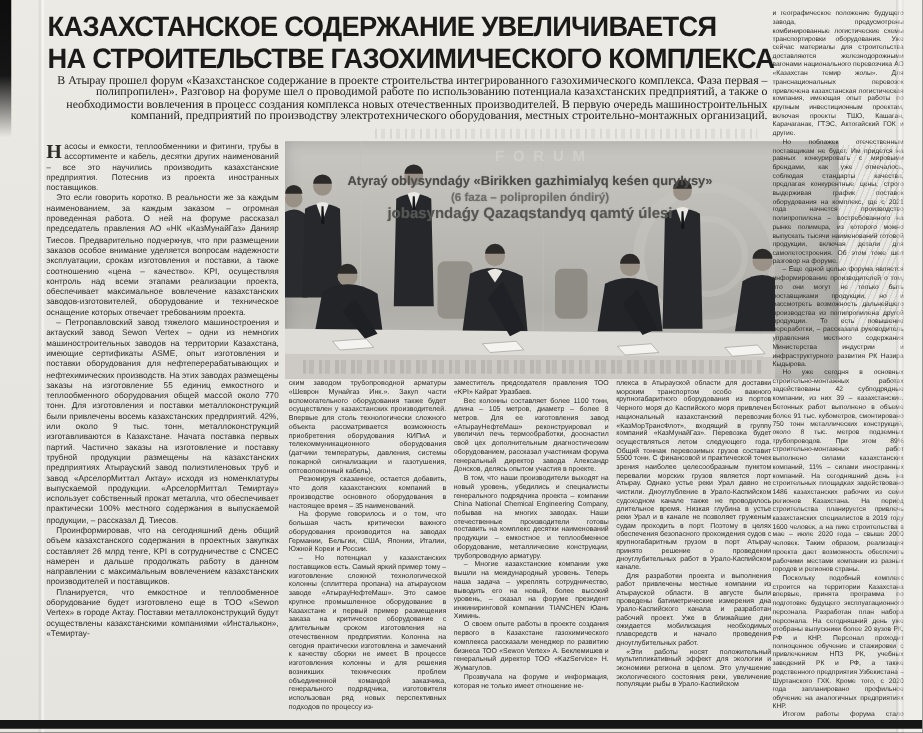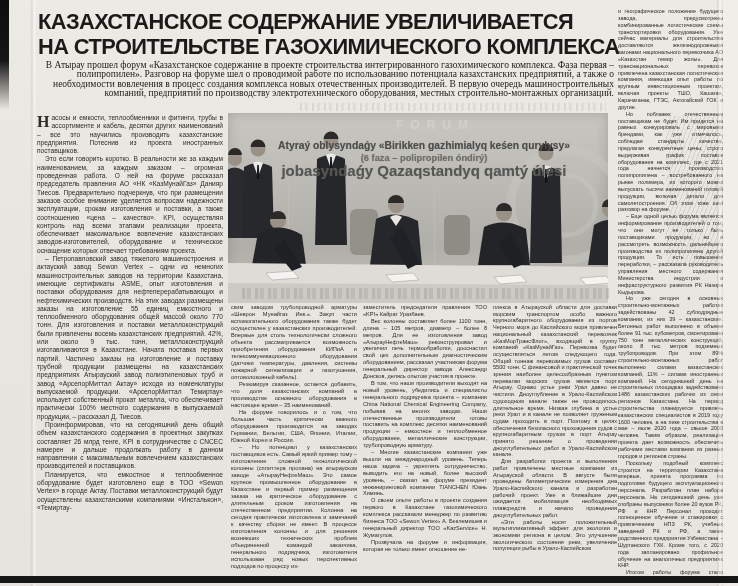--- a/index.html
+++ b/index.html
@@ -32,32 +32,32 @@
   .col p{margin:0;text-indent:8px;}
   .col p.noindent{text-indent:0;}
   .col1{left:37px;top:114px;width:186px;height:461px;font-size:6.6px;line-height:8.3px;}
   .col2{left:231px;top:304px;width:126px;height:271px;font-size:5.7px;line-height:7px;}
   .col3{left:363px;top:304px;width:124px;height:271px;font-size:5.6px;line-height:6.9px;}
   .col4{left:493px;top:304px;width:124px;height:271px;font-size:5.6px;line-height:6.7px;}
   .col5{left:618px;top:8px;width:105px;height:567px;font-size:5.4px;line-height:6.85px;}
   .dropcap::first-letter{float:left;font-family:"Liberation Serif",serif;font-weight:bold;
         font-size:16px;line-height:13.5px;padding:1px 2px 0 0;}
   
-  .photo{position:absolute;left:228px;top:113px;width:380px;height:190px;overflow:hidden;
+  .photo{position:absolute;left:228px;top:113px;width:443px;height:190px;overflow:hidden;
         background:linear-gradient(180deg,#c9c7c2 0%,#b9b7b2 45%,#b0aea9 70%,#c2c0bb 100%);
         box-shadow:inset 0 0 12px rgba(60,60,58,.25);}
   .photo svg{position:absolute;left:0;top:0;}
   .watermark{position:absolute;left:168px;top:5px;font:bold 12px "Liberation Sans",sans-serif;
         letter-spacing:7px;color:#d4d2cc;opacity:.85;}
   .banner{position:absolute;left:38px;top:26px;width:316px;text-align:center;
         font-family:"Liberation Sans",sans-serif;font-weight:bold;
         text-shadow:0 0 1px rgba(110,110,108,.55);}
   .banner .b1{font-size:10.3px;line-height:13px;color:#4b4b49;}
   .banner .b2{font-size:9.3px;line-height:12px;color:#6c6c68;}
-  .banner .b3{font-size:15px;line-height:13px;color:#565653;}
+  .banner .b3{font-size:12px;line-height:13px;color:#565653;}
 </style>
 </head>
 <body>
 
 <div class="page">
 
   <div class="hatch"></div>
 
   <h1 class="headline">
     <span>КАЗАХСТАНСКОЕ СОДЕРЖАНИЕ УВЕЛИЧИВАЕТСЯ</span>

